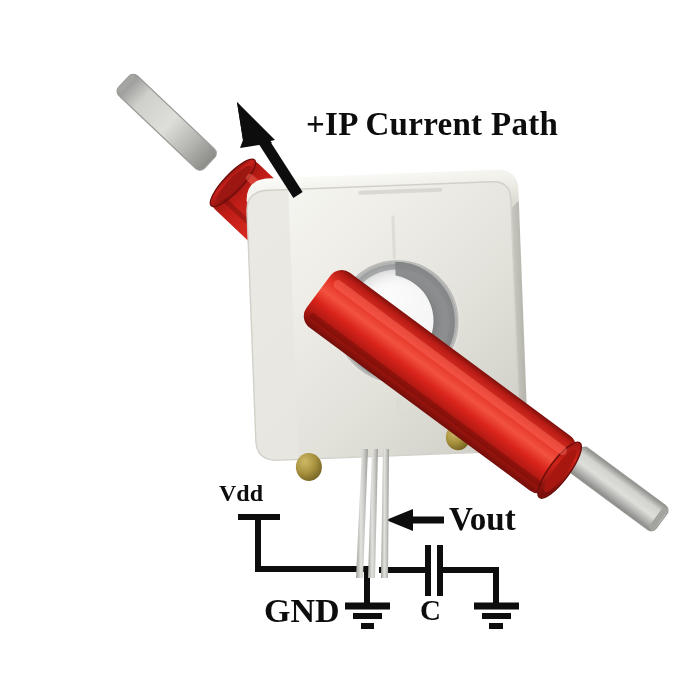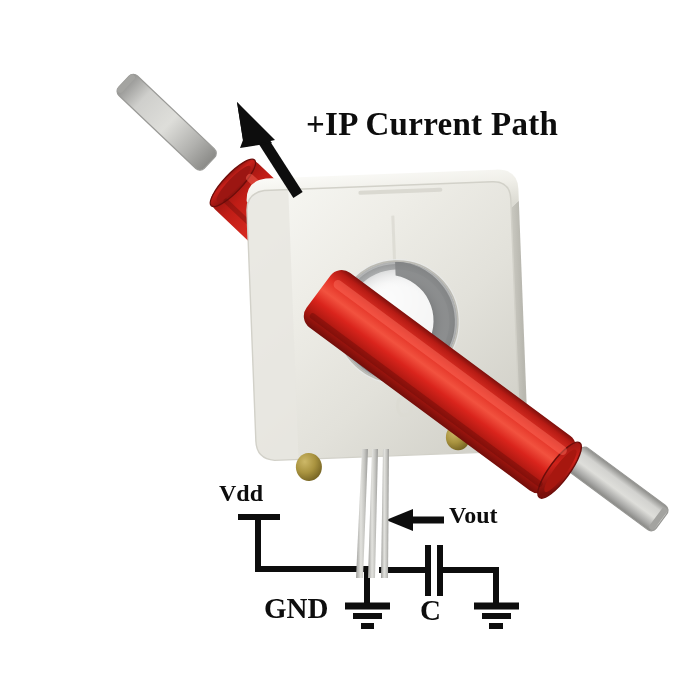--- a/index.html
+++ b/index.html
@@ -34,26 +34,26 @@
     letter-spacing: 0.3px;
   }
   #lbl-vdd {
     left: 174px;
     top: 481px;
     font-size: 24px;
   }
   #lbl-vout {
     left: 404px;
     top: 503px;
-    font-size: 24px;
+    font-size: 33px;
   }
   #lbl-gnd {
     left: 219px;
     top: 594px;
-    font-size: 29px;
+    font-size: 34px;
   }
   #lbl-c {
     left: 375px;
     top: 596px;
     font-size: 29px;
   }
 
   
   .layer {
     position: absolute;

